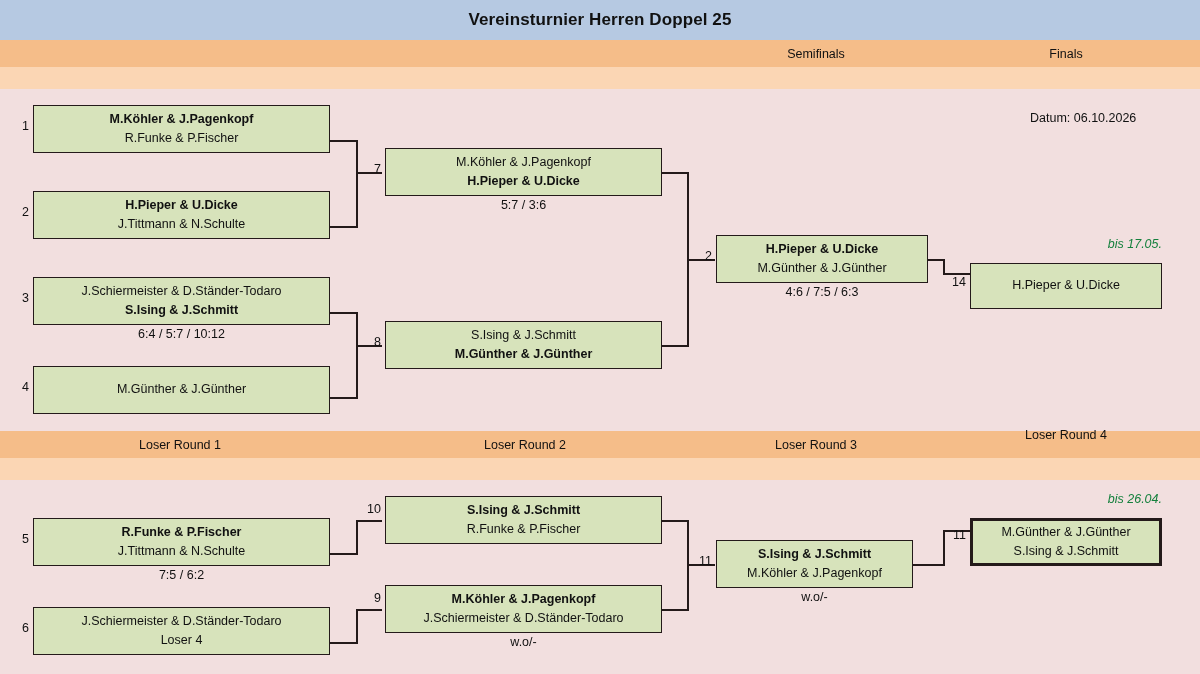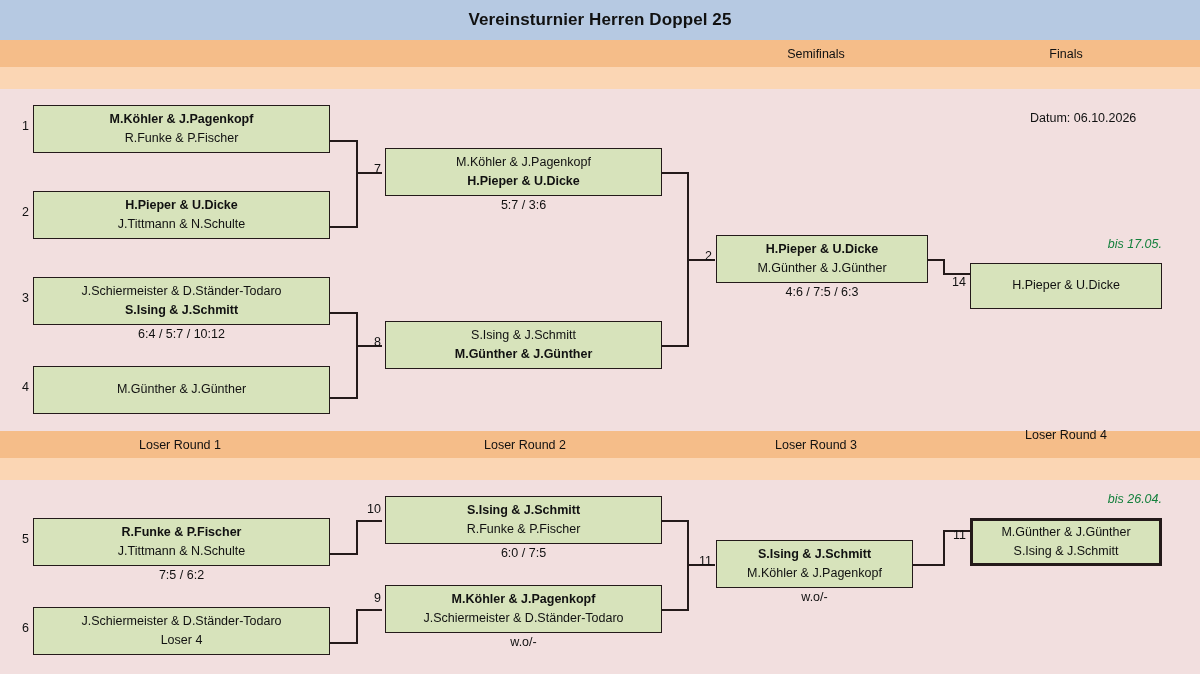--- a/index.html
+++ b/index.html
@@ -216,21 +216,20 @@
     </div>
     <div class="score" style="top:50px"></div>
   </div>
 
   <div class="match" style="left:385px;top:496px;width:277px;height:48px">
     <div class="mnum" style="left:-26px;top:6px;width:22px">10</div>
     <div class="mbox" style="width:277px;height:48px">
       <div class="team win">S.Ising &amp; J.Schmitt</div>
       <div class="team">R.Funke &amp; P.Fischer</div>
     </div>
-    <div class="score" style="top:50px">6:0 / 7:5</div>
   </div>
 
   <div class="match" style="left:385px;top:585px;width:277px;height:48px">
     <div class="mnum" style="left:-22px;top:6px;width:18px">9</div>
     <div class="mbox" style="width:277px;height:48px">
       <div class="team win">M.Köhler &amp; J.Pagenkopf</div>
       <div class="team">J.Schiermeister &amp; D.Ständer-Todaro</div>
     </div>
     <div class="score" style="top:50px">w.o/-</div>
   </div>

